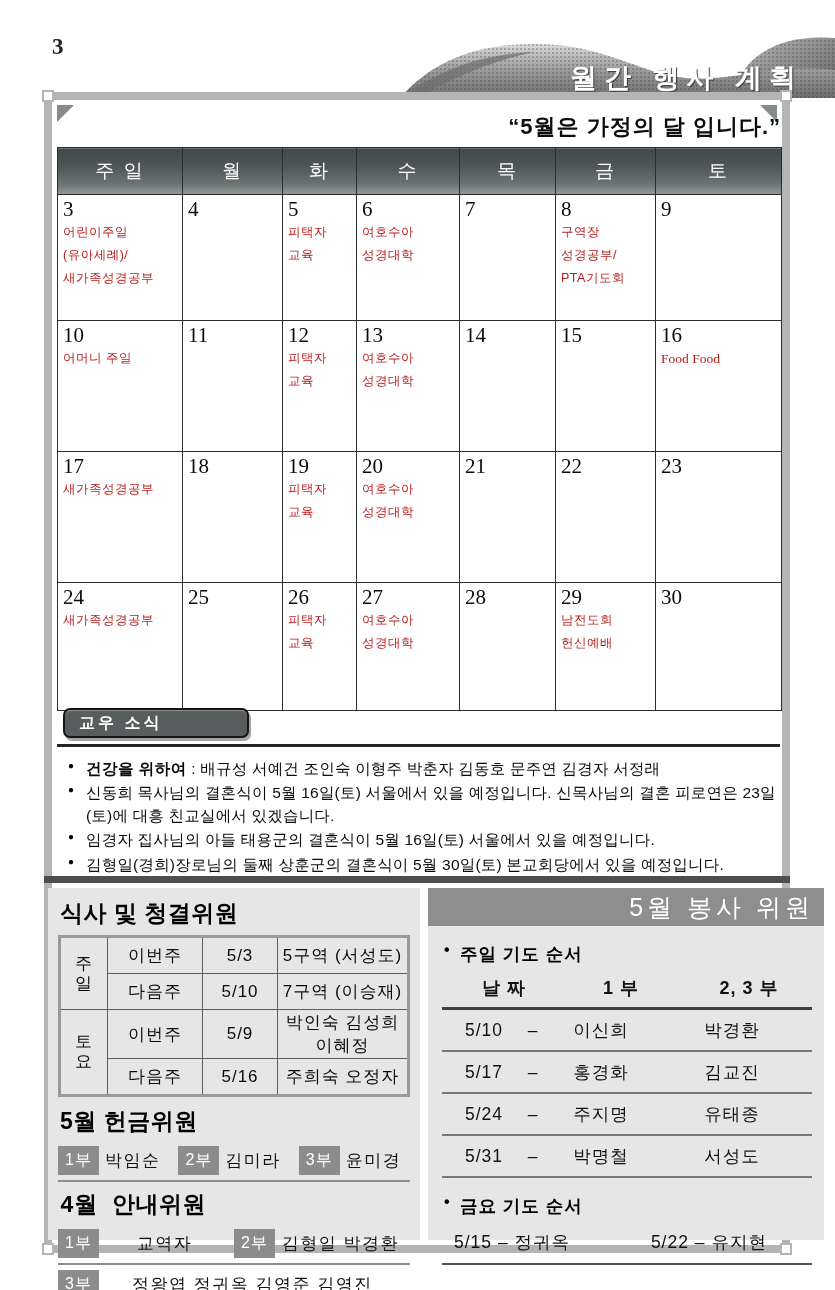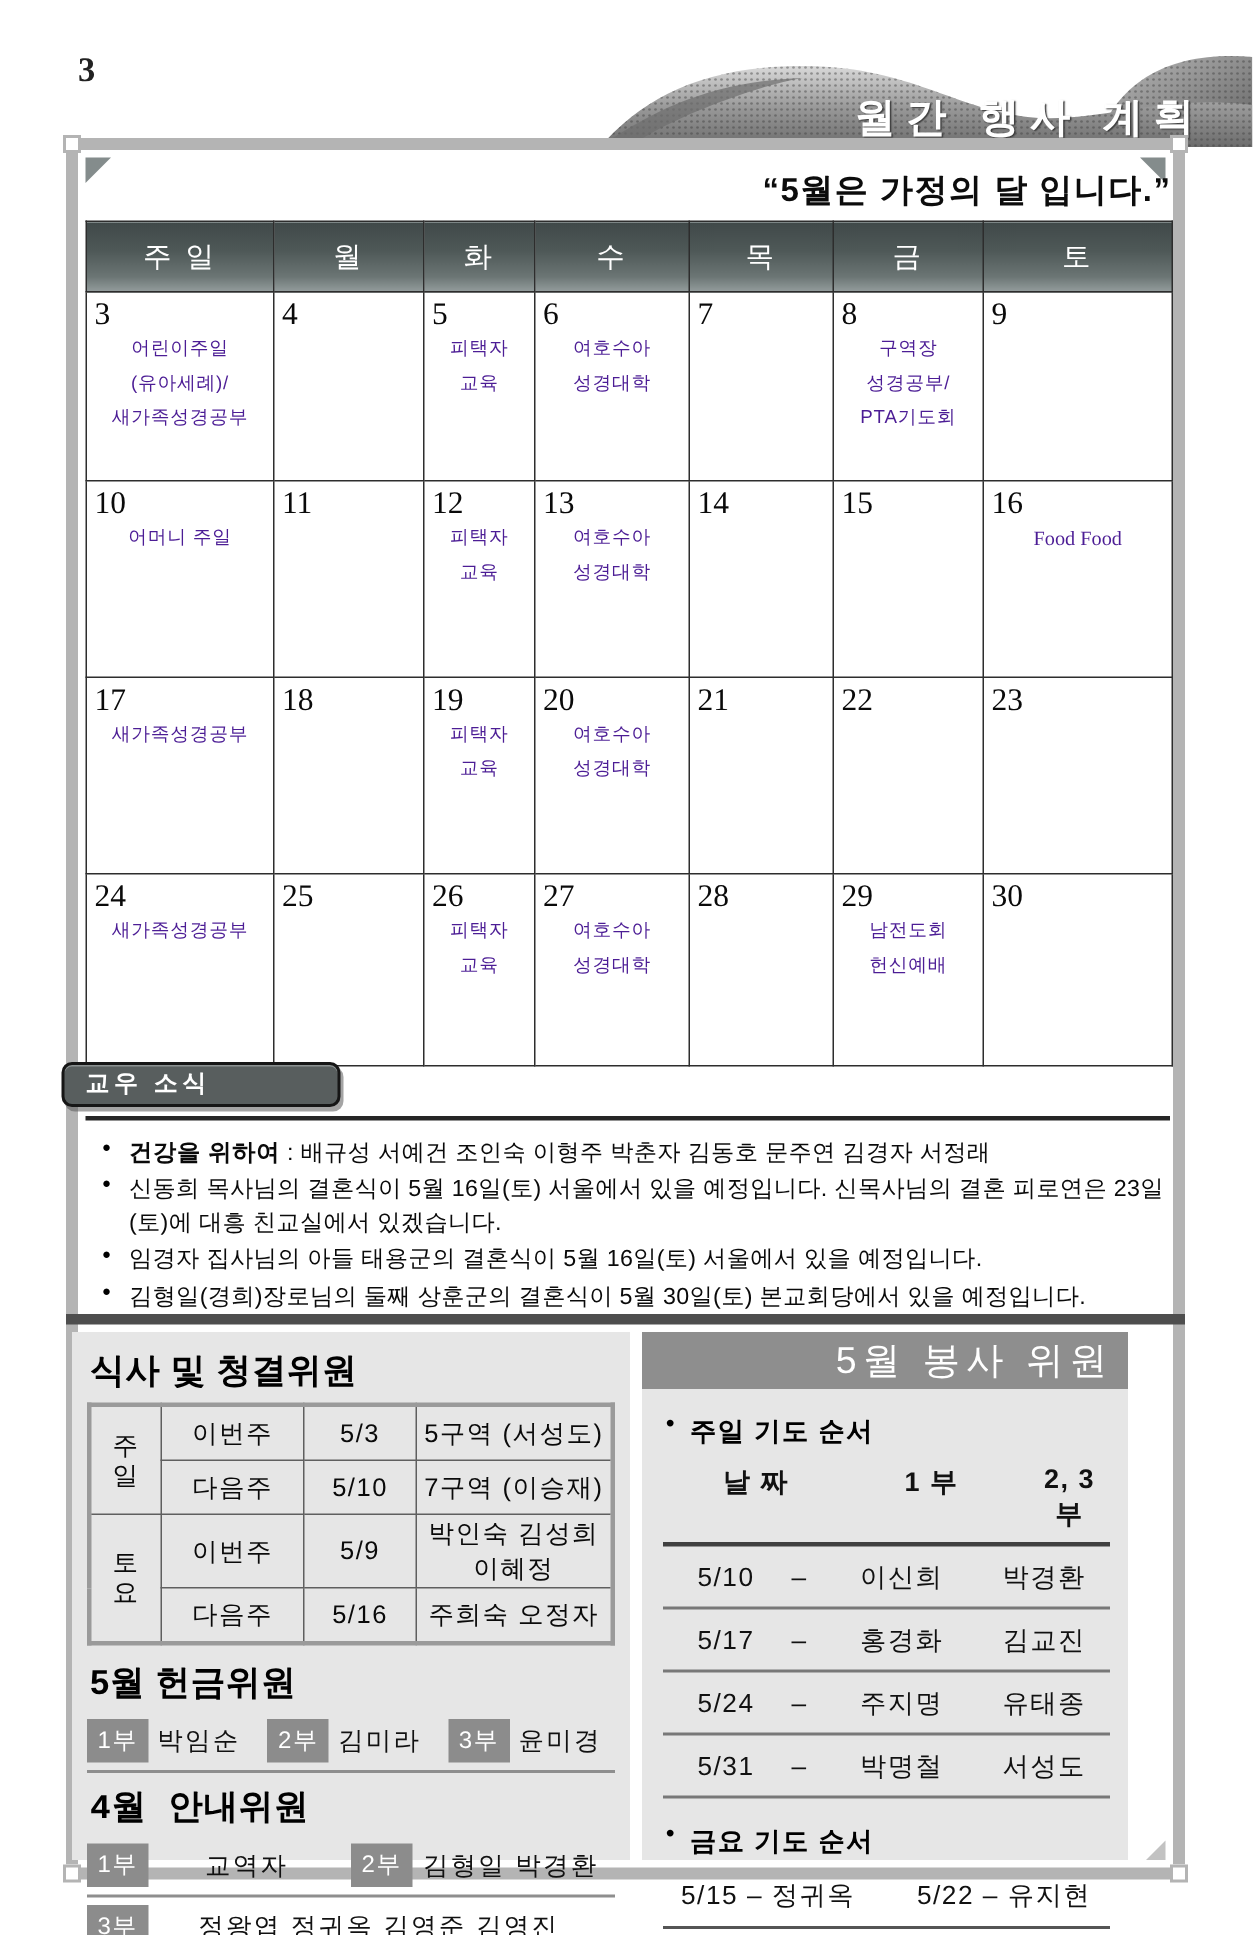--- a/index.html
+++ b/index.html
@@ -36,42 +36,42 @@
 
   
   table.cal{position:absolute;left:57px;top:147px;width:724px;border-collapse:collapse;
             table-layout:fixed;background:#fff;}
   table.cal th,table.cal td{border:1.6px solid #2d2d2d;}
   table.cal th{height:44px;color:#fff;font-size:19px;font-weight:normal;letter-spacing:2px;
        background:linear-gradient(180deg,#404949 0%,#4e5857 40%,#6b7574 78%,#939c9c 100%);}
   table.cal td{vertical-align:top;padding:2px 5px 0 5px;}
   tr.w1 td{height:123px;} tr.w2 td{height:128px;} tr.w3 td{height:128px;} tr.w4 td{height:125px;}
   .date{font-family:"Liberation Serif",serif;font-size:21px;color:#0a0a0a;line-height:1.15;}
-  .ev{text-align:center;font-size:12.5px;line-height:1.85;color:#4c1d95;letter-spacing:0.5px;}
+  .ev{font-size:12.5px;line-height:1.85;color:#b91c1c;letter-spacing:0.5px;}
   tr.w2 td:nth-child(7) .ev{font-family:"Liberation Serif",serif;font-size:13.5px;letter-spacing:0;}
 
   
-  .news-tab{position:absolute;left:41px;top:708px;width:168px;height:26px;background:#585e5e;
+  .news-tab{position:absolute;left:63px;top:708px;width:168px;height:26px;background:#585e5e;
             border:2px solid #161616;border-radius:7px;color:#fff;font-weight:bold;font-size:16px;
             line-height:25px;padding-left:14px;letter-spacing:3px;
             box-shadow:2px 3px 0 rgba(90,90,90,.55), inset 0 1px 0 #8b9191;}
   .news-rule{position:absolute;left:57px;top:744px;width:723px;height:3px;background:#262626;}
   .news-list{position:absolute;left:66px;top:758px;width:714px;}
   .news-item{position:relative;padding-left:20px;font-size:15.5px;line-height:1.45;
              margin-bottom:2px;color:#0a0a0a;letter-spacing:0.2px;}
   .news-item::before{content:"●";position:absolute;left:2px;top:1px;font-size:10px;color:#000;}
   .news-item b{letter-spacing:0.5px;}
 
   
   .divider{position:absolute;left:44px;top:876px;width:746px;height:7px;background:#4e4e4e;}
 
   
   .panel{position:absolute;top:888px;height:352px;background:#e6e6e6;box-sizing:border-box;}
   .panel.left{left:48px;width:372px;padding:6px 10px 0 10px;}
-  .panel.right{left:428px;width:324px;padding:0;}
+  .panel.right{left:428px;width:396px;padding:0;}
   .panel-h{font-size:23px;font-weight:bold;color:#000;margin:4px 0 6px 2px;letter-spacing:0.5px;}
 
   table.meal{width:100%;border-collapse:collapse;border:3px solid #9a9a9a;}
   table.meal td{border:1.6px solid #5f5f5f;text-align:center;font-size:17px;height:33px;
                 color:#0a0a0a;letter-spacing:1px;}
   td.grp{width:32px;word-break:break-all;line-height:1.15;padding:0 7px;font-size:17px;}
   td.wk{width:92px;} td.dt{width:72px;}
 
   .badge-row{display:flex;align-items:center;border-bottom:2.5px solid #8e8e8e;
              padding:3px 0 5px 0;margin-bottom:2px;}

